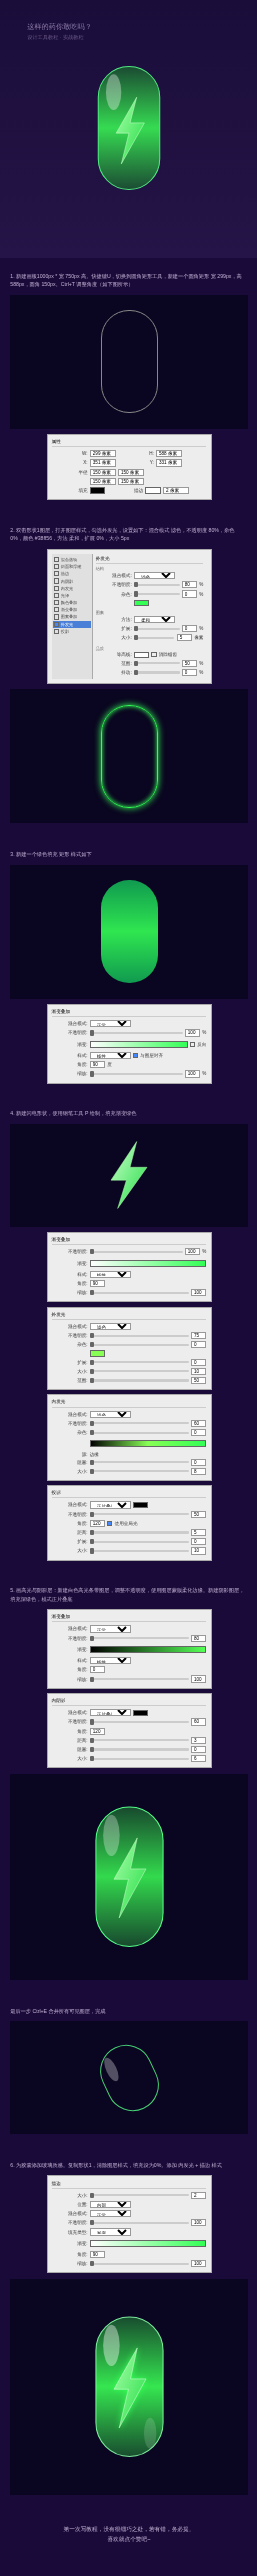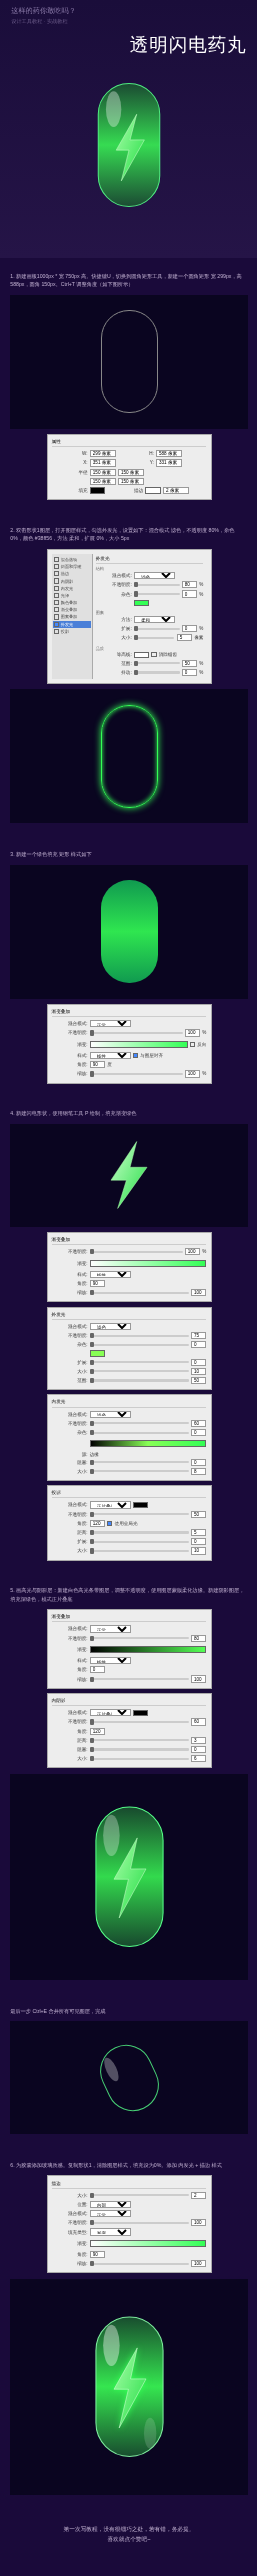--- a/index.html
+++ b/index.html
@@ -1,17 +1,17 @@
 <!DOCTYPE html>
 <html style="font-size:8.2px"><head>
 <meta charset="utf-8">
 <style>
 *{margin:0;padding:0;box-sizing:border-box}
 body{width:258px;background:#1a0a3a;font-family:"Microsoft YaHei",sans-serif;color:#fff;font-size:5.7px}
-.hero{background:linear-gradient(180deg,#1a0d3a 0%,#251447 100%);padding:6px;text-align:center;position:relative;height:258px}
+.hero{background:linear-gradient(180deg,#1a0d3a 0%,#251447 100%);padding:22px;text-align:center;position:relative;height:258px}
 .hero-q{font-size:7.2px;color:#8a7aa8;text-align:left;padding-left:5.2px}
 .hero-sub{font-size:5.2px;color:#6a5a88;text-align:left;padding-left:5.2px;margin-top:1.5px}
 .hero-title{font-size:18.5px;color:#fff;font-weight:300;text-align:right;padding-right:5.2px;margin-top:7.7px;letter-spacing:1px}
 .pill-hero{width:82px;height:144px;margin:15.5px auto 0;position:relative}
 .pill-hero svg{width:100%;height:100%}
 .section{padding:7.7px 10.3px}
 .step-text{color:#c0b0d0;font-size:5.2px;line-height:1.6;margin:6.2px 0}
 .canvas-box{background:#0a0520;padding:15.5px;margin:5.2px 0;display:flex;align-items:center;justify-content:center}
 .pill-outline{width:57px;height:103px;border:1px solid #888;border-radius:28px}
 .pill-green-outline{width:57px;height:103px;border:1px solid #3f5;border-radius:28px;box-shadow:0 0 7.7px #3f5,inset 0 0 5.2px #3f5}
@@ -42,21 +42,20 @@
 .final-pill{width:93px;height:165px;margin:5.2px auto;position:relative}
 .footer{text-align:center;padding:15.5px 10.3px;color:#c0b0d0;font-size:5.7px;line-height:1.8}
 .sel{background:#fff;border:0.5px solid #999;padding:0.5px 2.1px;height:7.2px;font-size:4.6px;width:41px}
 </style>
 </head>
 <body>
 
 <div class="hero">
   <div class="hero-q">这样的药你敢吃吗？</div>
   <div class="hero-sub">设计工具教程 · 实战教程</div>
-  <div class="hero-title">透明闪电药丸</div>
   <div class="pill-hero">
     <svg viewBox="0 0 160 280">
       <defs>
         <linearGradient id="pg" x1="0" y1="0" x2="0" y2="1">
             <stop offset="0" stop-color="#1a5530"></stop>
             <stop offset="50%" stop-color="#3aff55"></stop>
             <stop offset="100%" stop-color="#1a5530"></stop>
           </linearGradient>
         <linearGradient id="bg" x1="0" y1="0" x2="1" y2="1">
             <stop offset="0" stop-color="#aaffaa"></stop>

